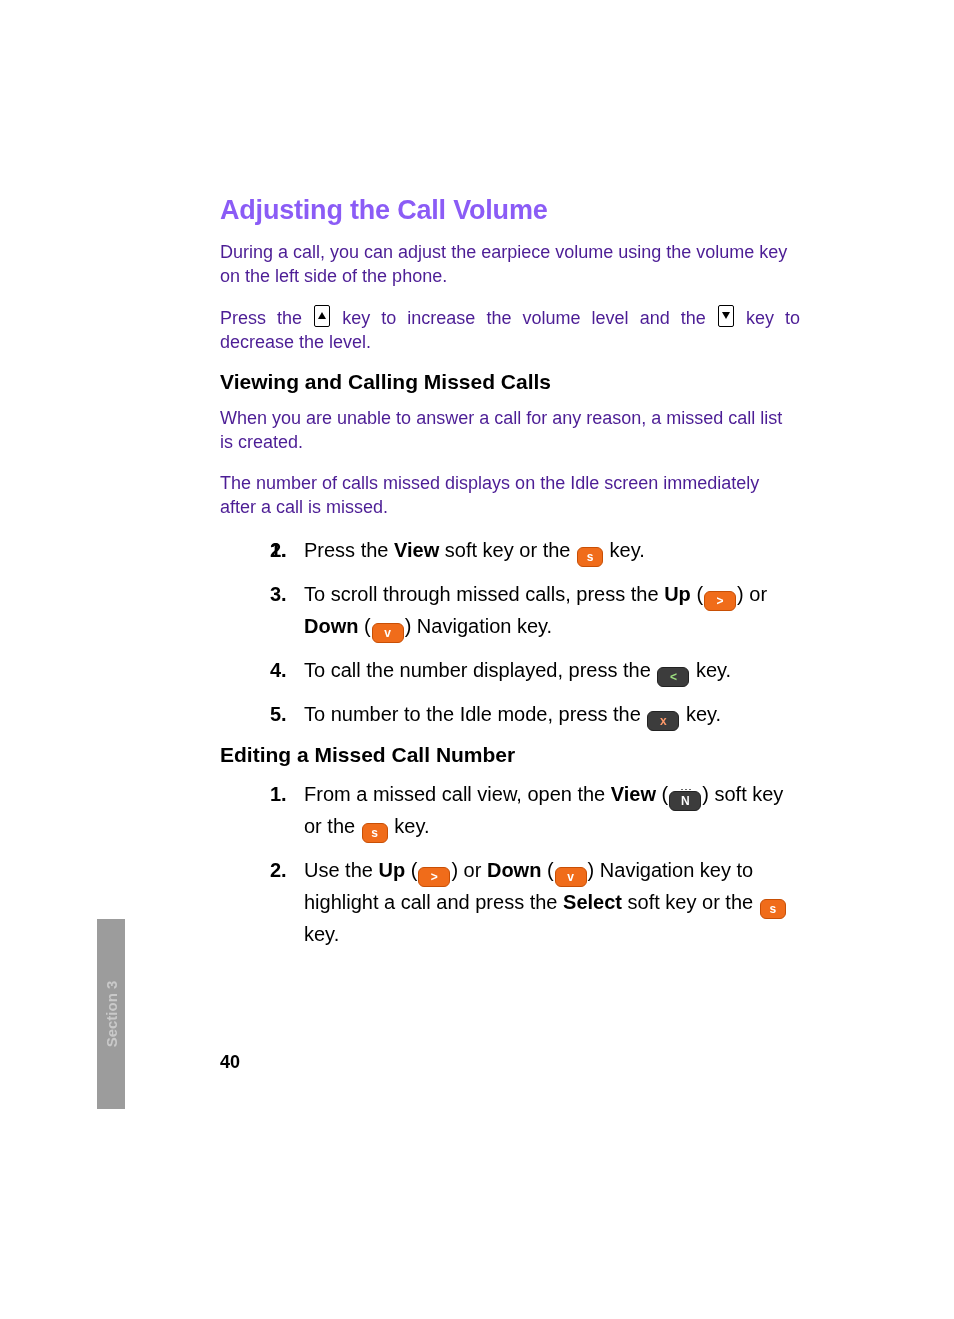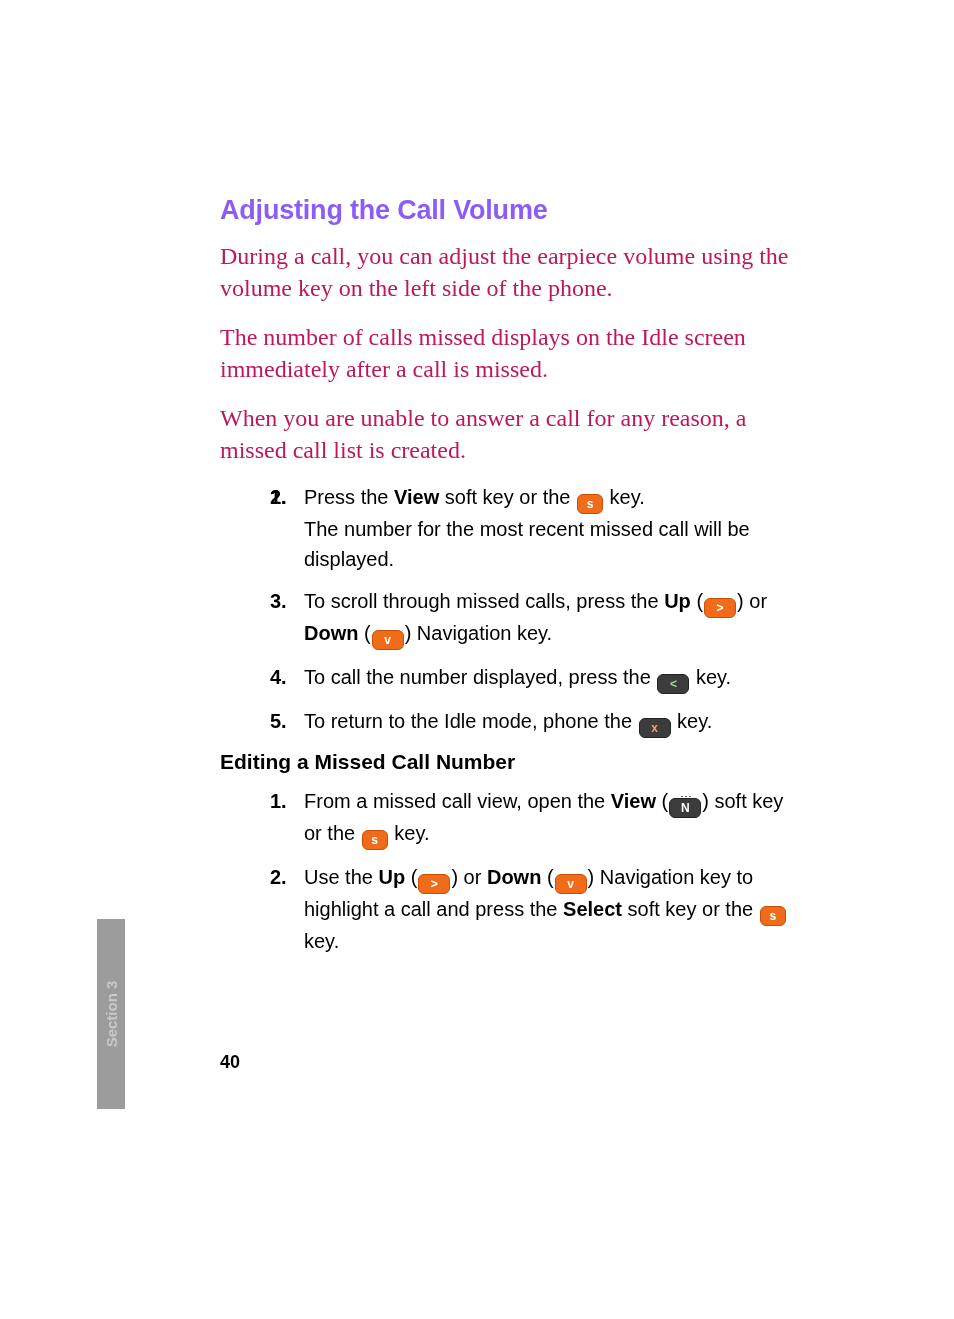--- a/index.html
+++ b/index.html
@@ -23,25 +23,25 @@
   }
   .heading-blue {
     font-family: Arial, Helvetica, sans-serif;
     font-weight: 700;
     color: #8b5cf6;
     font-size: 27px;
     margin: 0 0 14px 0;
     letter-spacing: -0.2px;
   }
   .serif-para {
-    font-family: Liberation Serif, serif;
-    font-size: 24px;
+    font-family: Liberation Sans, sans-serif;
+    font-size: 18px;
     line-height: 1.35;
     margin: 0 0 16px 0;
-    color: #be185d;
+    color: #4c1d95;
   }
   .serif-para.justify {
     text-align: justify;
   }
   .sub-heading {
     font-family: Arial, Helvetica, sans-serif;
     font-weight: 700;
     font-size: 21px;
     color: #000;
     margin: 6px 0 12px 0;
@@ -183,46 +183,49 @@
   <div class="section-tab">
     <span class="label">Section 3</span>
   </div>
 
   <div class="content">
 
     <h2 class="heading-blue">Adjusting the Call Volume</h2>
 
     <p class="serif-para">During a call, you can adjust the earpiece volume using the volume key on the left side of the phone.</p>
 
-
-
-
+    <p class="serif-para justify">
+      <span>Press the </span><span class="key-box"><span class="tri-up"></span></span><span> key to increase the volume level and the </span><span class="key-box"><span class="tri-down"></span></span><span> key to decrease the level.</span>
+    </p>
+
+
+    <h3 class="sub-heading">Viewing and Calling Missed Calls</h3>
+
+    <p class="serif-para">When you are unable to answer a call for any reason, a missed call list is created.</p>
     <p class="serif-para">The number of calls missed displays on the Idle screen immediately after a call is missed.</p>
-    <p class="serif-para">When you are unable to answer a call for any reason, a missed call list is created.</p>
 
     <ol class="steps">
       <li>
         <span class="num">1.</span>
       </li>
       <li>
         <span class="num">2.</span>
         <span>Press the </span><span class="b">View</span><span> soft key or the </span><span class="key-pill key-orange">s</span><span> key.</span><br>
-        <span>The number for the most recent missed call will be displayed.</span>
       </li>
       <li>
         <span class="num">3.</span>
         <span>To scroll through missed calls, press the </span><span class="b">Up</span><span> (</span><span class="key-pill key-orange-wide">&gt;</span><span>) or </span><span class="b">Down</span><span> (</span><span class="key-pill key-orange-wide">v</span><span>) Navigation key.</span>
       </li>
       <li>
         <span class="num">4.</span>
         <span>To call the number displayed, press the </span><span class="key-pill key-dark-green">&lt;</span><span> key.</span>
       </li>
       <li>
         <span class="num">5.</span>
-        <span>To return to the Idle mode, phone the </span><span class="key-pill key-dark-red">x</span><span> key.</span>
+        <span>To number to the Idle mode, press the </span><span class="key-pill key-dark-red">x</span><span> key.</span>
       </li>
     </ol>
 
     <h3 class="sub-heading">Editing a Missed Call Number</h3>
 
     <ol class="steps">
       <li>
         <span class="num">1.</span>
         <span>From a missed call view, open the </span><span class="b">View</span><span> (</span><span class="key-pill key-dark-menu">N</span><span>) soft key or the </span><span class="key-pill key-orange">s</span><span> key.</span>
       </li>

